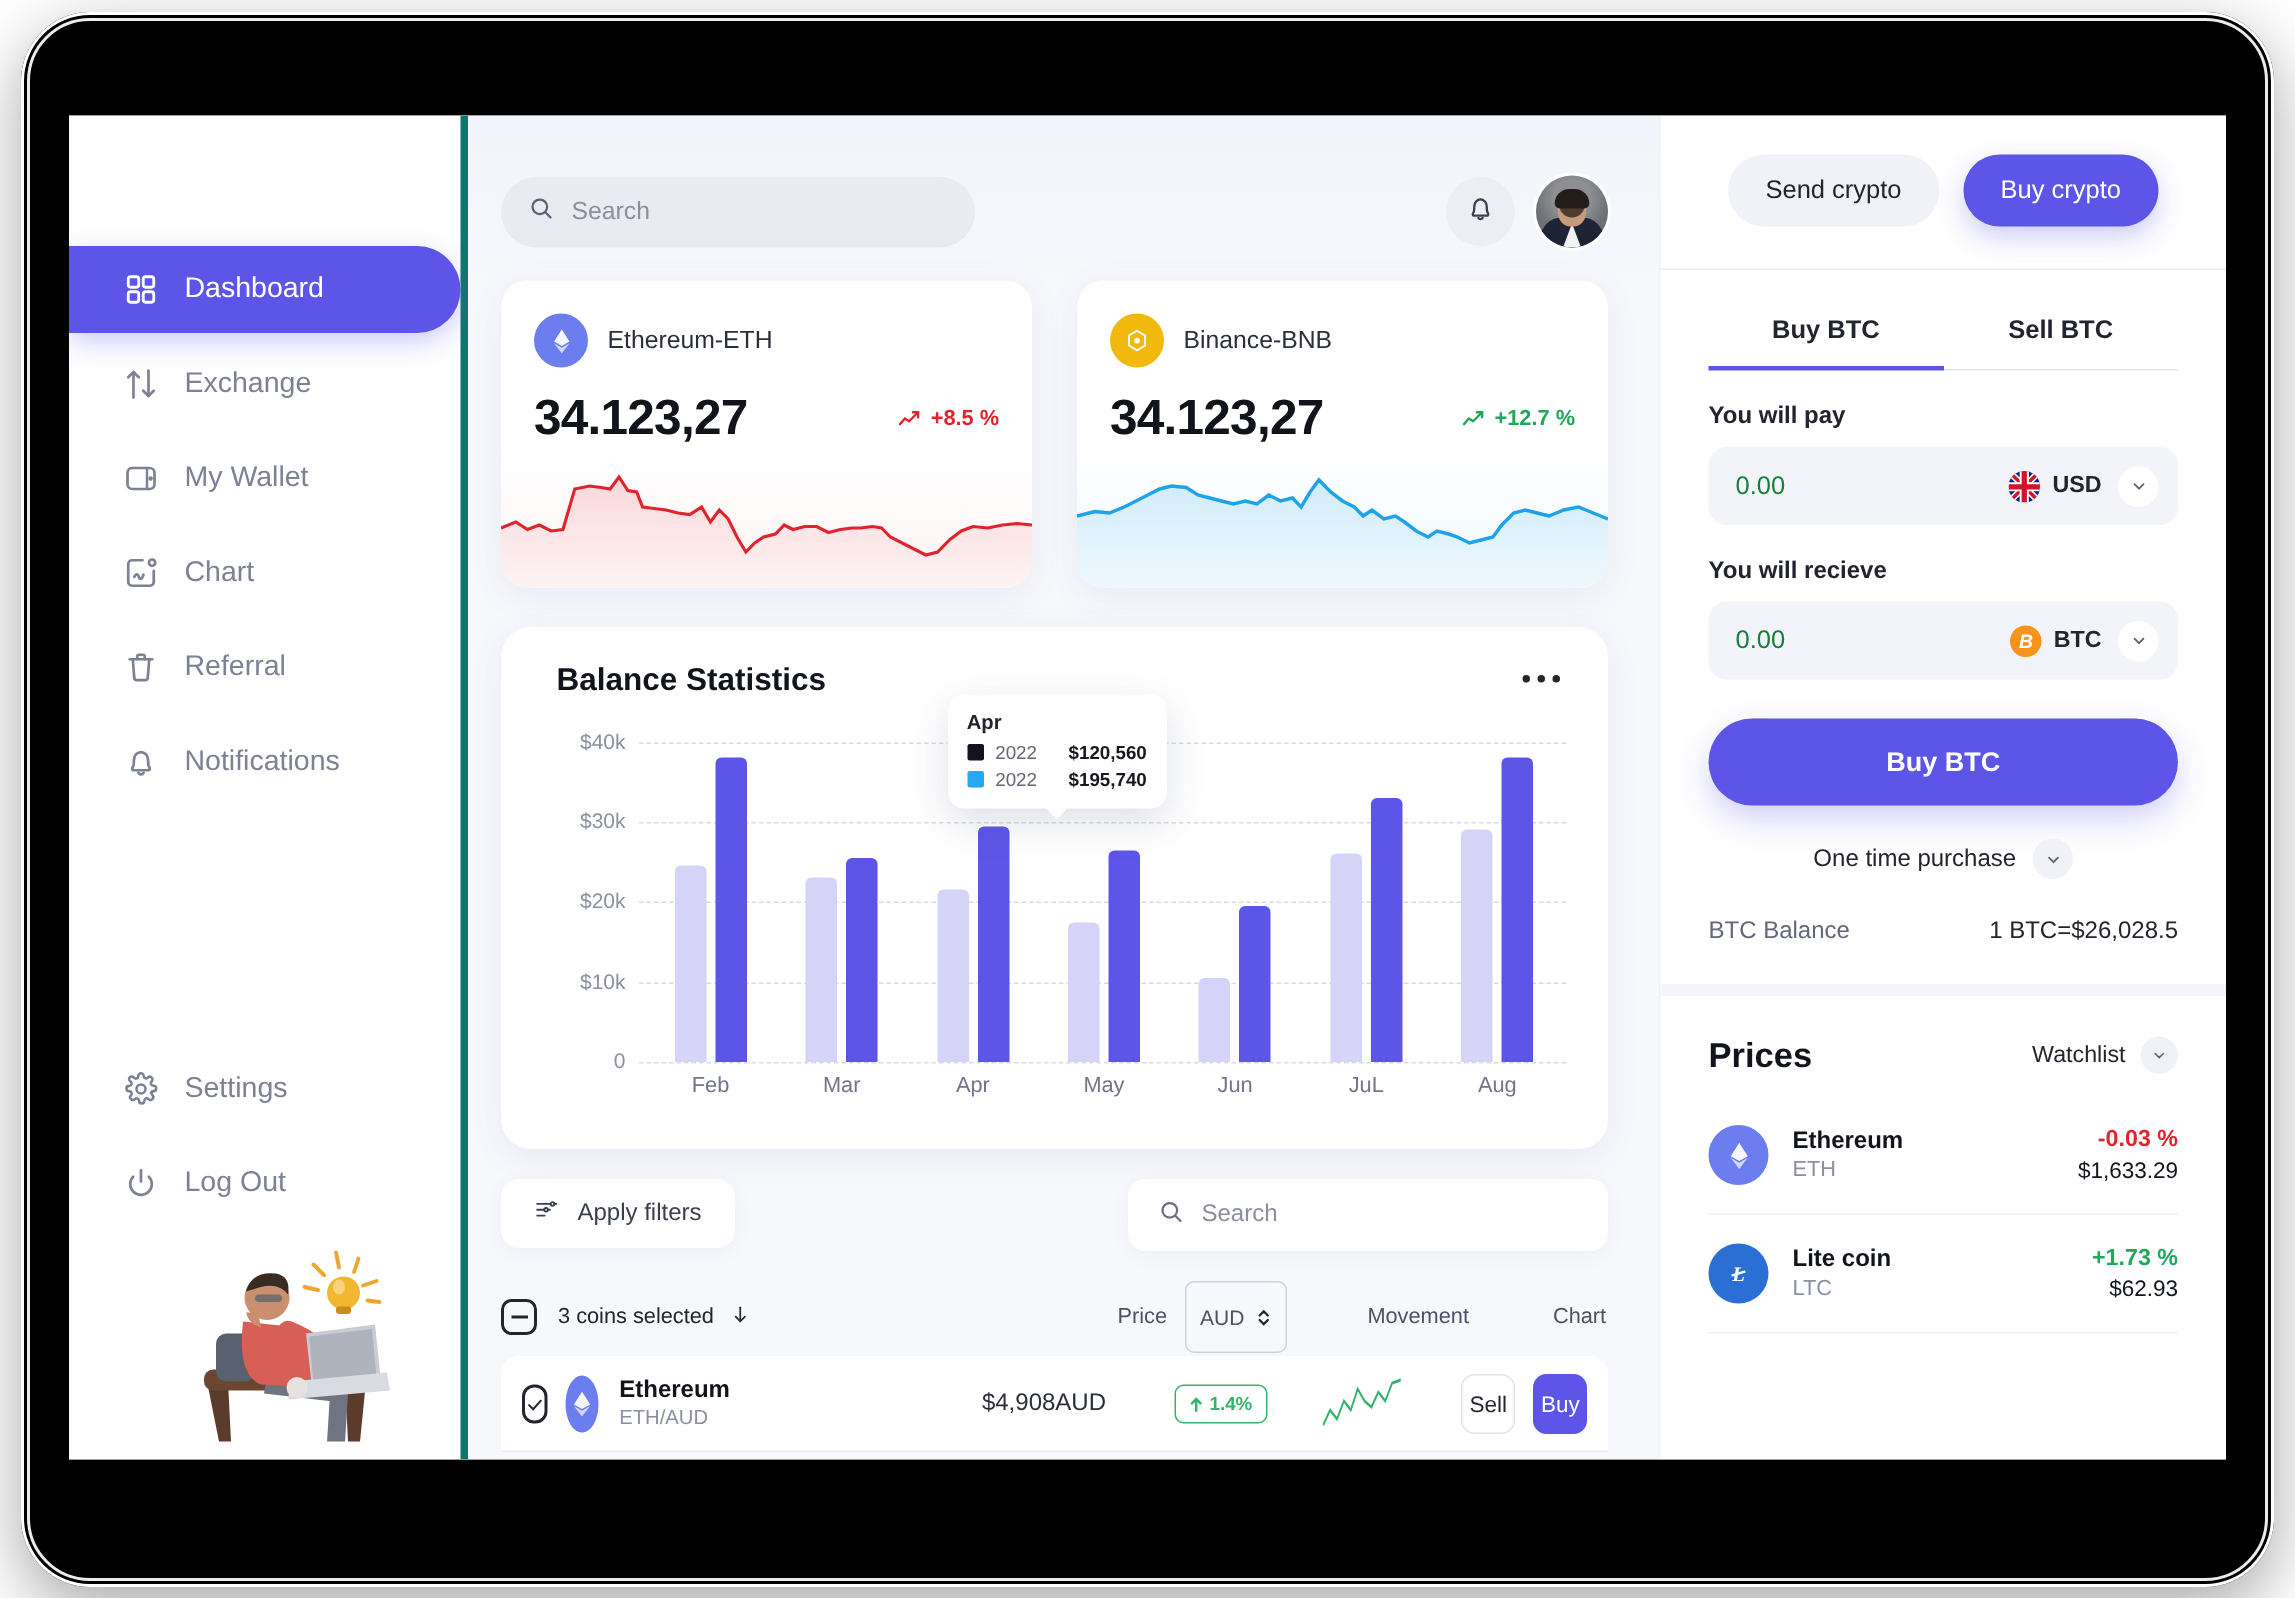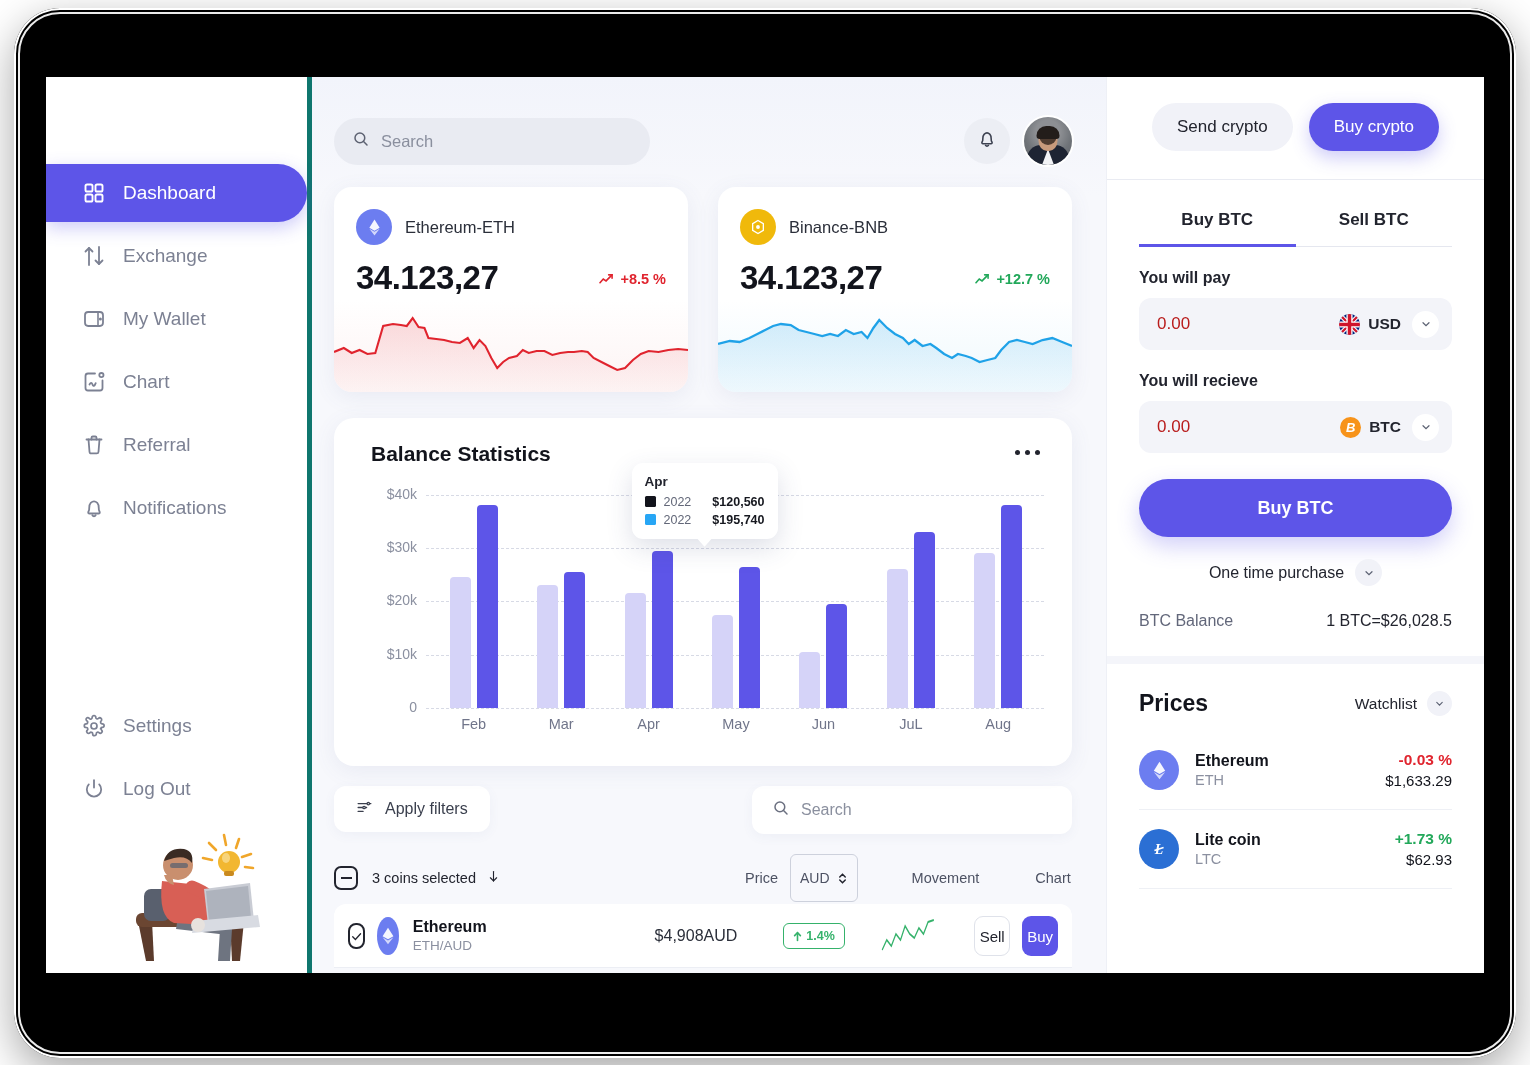--- a/index.html
+++ b/index.html
@@ -207,21 +207,21 @@
   #send-crypto { background: #f1f2f8; color: #22242e; }
   #buy-crypto { background: #5d55e8; color: #ffffff; box-shadow: 0 7px 18px rgba(93,85,232,.3); }
   #rp-divider { margin-top: 28px; border-top: 1px solid #e9ebf2; }
   #rp-tabs { display: flex; margin: 30px 32px 0; }
   .rp-tab { flex: 1 1 0; text-align: center; padding-bottom: 14px; font-size: 17px; font-weight: bold;
             color: #22242e; border-bottom: 1.5px solid #e5e7ef; cursor: pointer; }
   .rp-tab.active { border-bottom: 3px solid #5d55e8; }
   .rp-label { margin: 22px 32px 0; font-size: 16px; font-weight: bold; color: #22242e; }
   .rp-field { margin: 11px 32px 0; height: 52px; background: #f3f4f9; border-radius: 12px;
               display: flex; align-items: center; padding: 0 13px 0 18px; }
-  .rp-field .val { font-size: 17px; color: #b91c1c; }
+  .rp-field .val { font-size: 17px; color: #15803d; }
   .rp-cur { margin-left: auto; display: flex; align-items: center; gap: 8px; font-size: 15.5px; font-weight: bold; color: #22242e; }
   .cur-ico { width: 21px; height: 21px; border-radius: 50%; overflow: hidden; position: relative; flex:0 0 21px; }
   .chev-btn { width: 27px; height: 27px; border-radius: 50%; background: #ffffff; margin-left: 11px;
               display: flex; align-items: center; justify-content: center; cursor: pointer; }
   #buy-btc-btn { margin: 26px 32px 0; height: 58px; background: #5d55e8; border-radius: 29px;
                  display: flex; align-items: center; justify-content: center; color: #fff; font-size: 18px;
                  font-weight: bold; cursor: pointer; box-shadow: 0 9px 22px rgba(93,85,232,.28); }
   #one-time { margin: 22px 0 0; display: flex; align-items: center; justify-content: center; gap: 11px;
               font-size: 16px; color: #22242e; }
   #one-time .chev-btn { background: #f1f2f8; margin-left: 0; }

